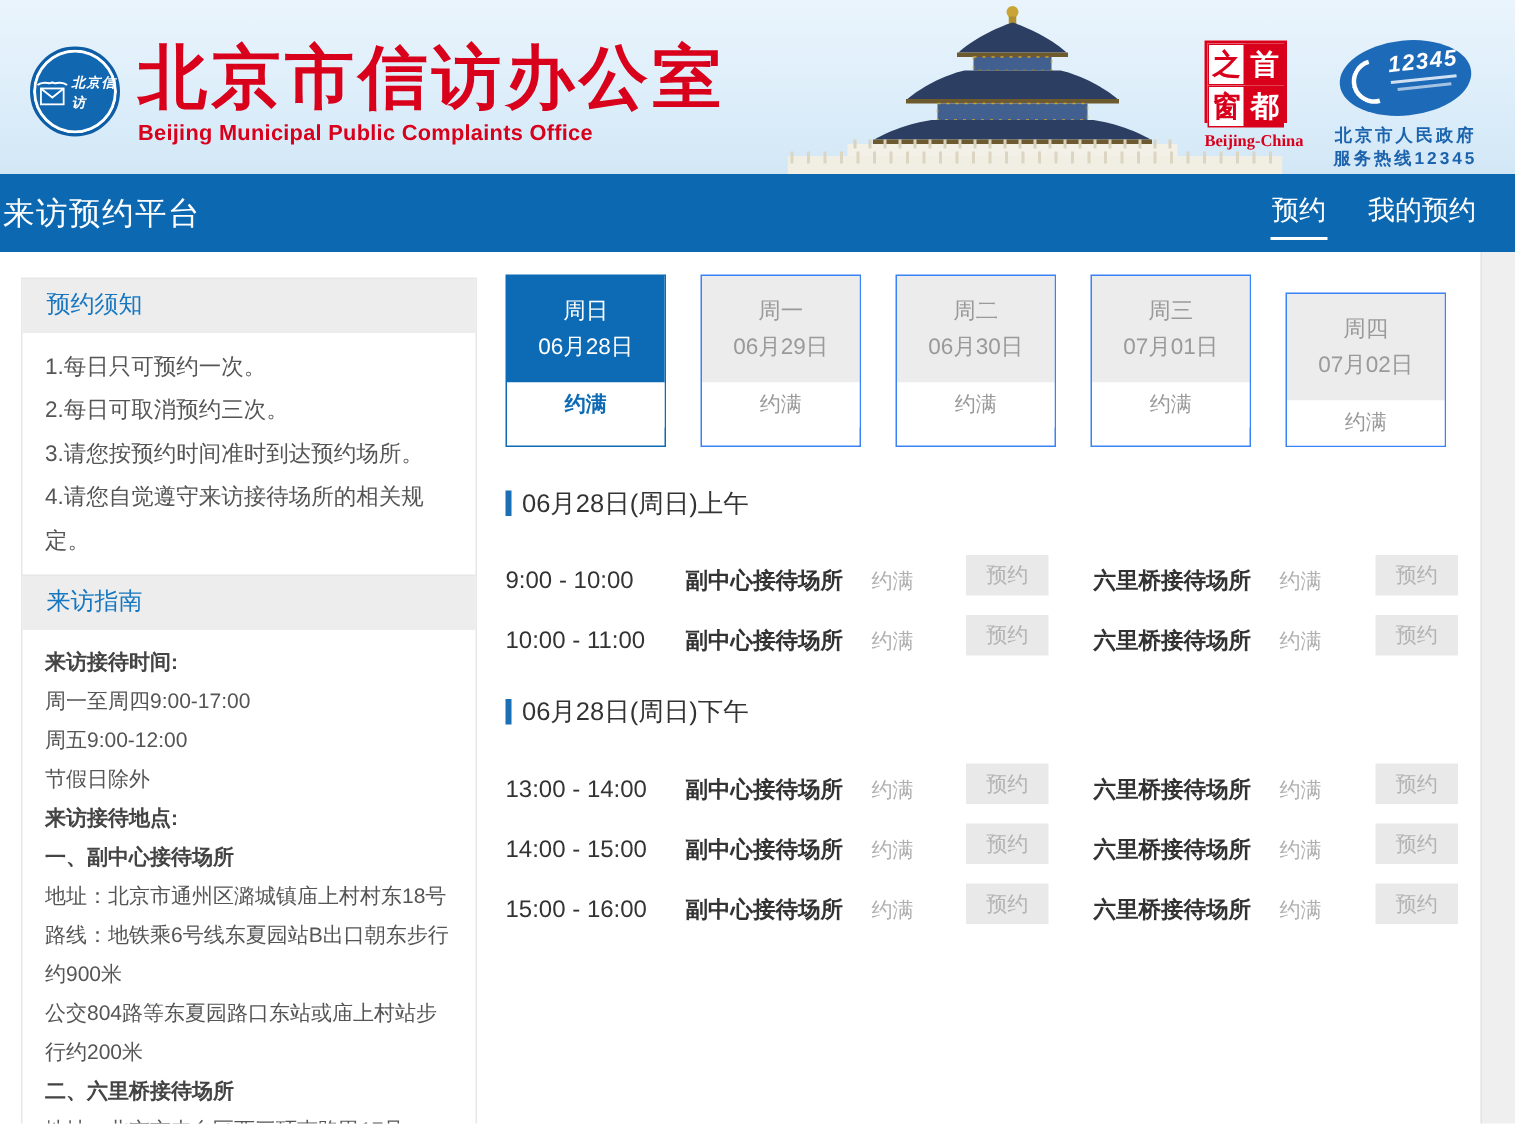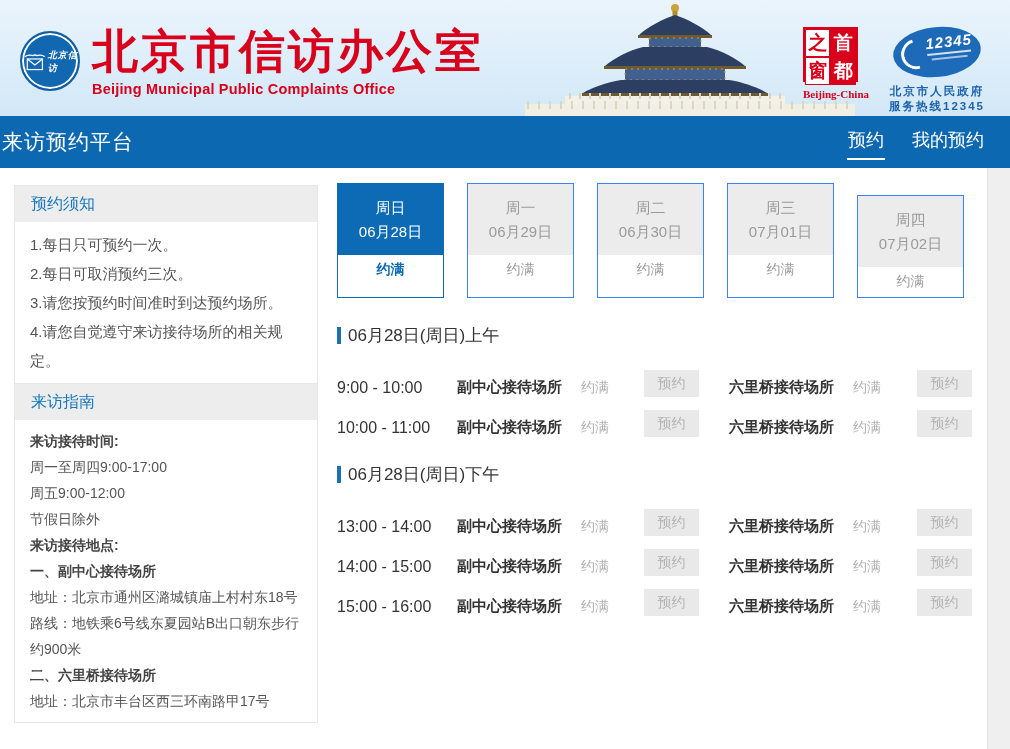--- a/index.html
+++ b/index.html
@@ -191,20 +191,21 @@
       <div class="panel-header">来访指南</div>
       <div class="panel-body">
           <div class="guide-line bold">来访接待时间:</div>
           <div class="guide-line">周一至周四9:00-17:00</div>
           <div class="guide-line">周五9:00-12:00</div>
           <div class="guide-line">节假日除外</div>
           <div class="guide-line bold">来访接待地点:</div>
           <div class="guide-line bold">一、副中心接待场所</div>
           <div class="guide-line">地址：北京市通州区潞城镇庙上村村东18号</div>
           <div class="guide-line">路线：地铁乘6号线东夏园站B出口朝东步行约900米</div>
+          <div class="guide-line">公交804路等东夏园路口东站或庙上村站步行约200米</div>
           <div class="guide-line bold">二、六里桥接待场所</div>
           <div class="guide-line">地址：北京市丰台区西三环南路甲17号</div>
         </div>
     </div>
   </div>
 
   <div class="main">
     <div class="day-tabs">
         <div class="day-tab selected">
           <div class="day-top">

